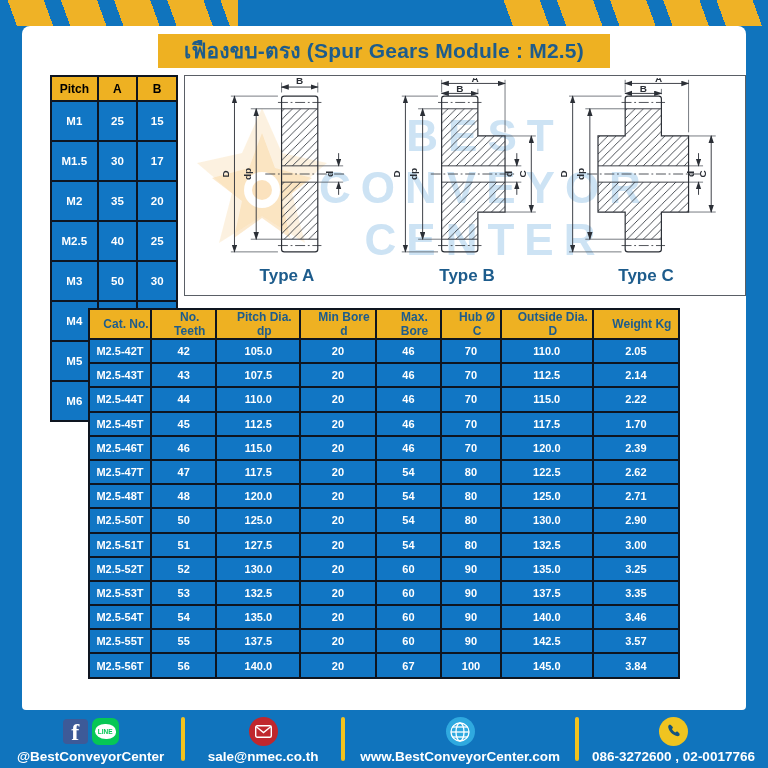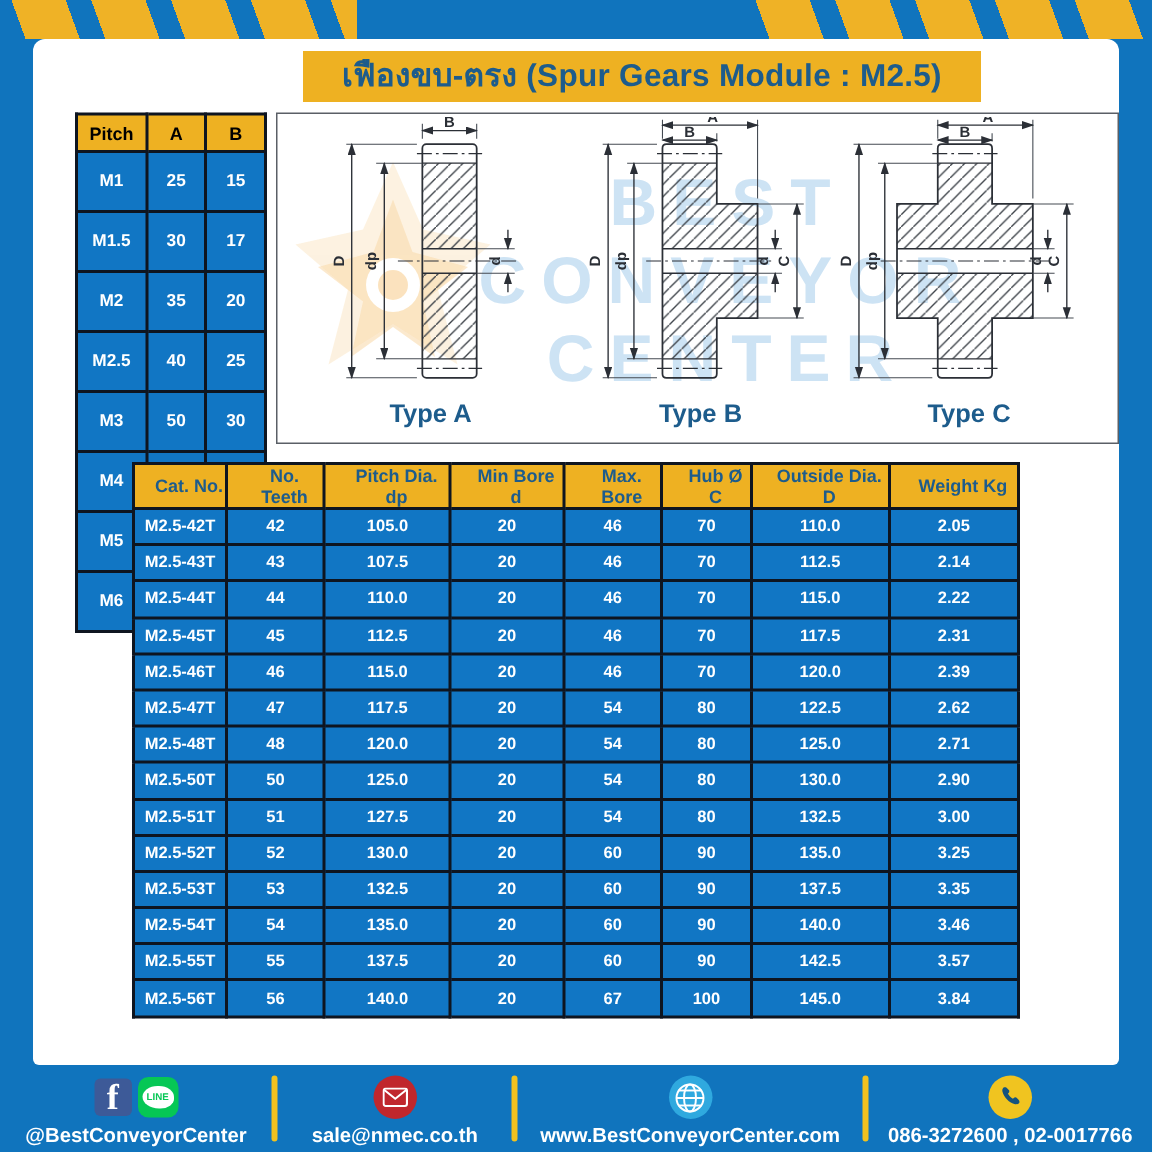--- a/index.html
+++ b/index.html
@@ -11,21 +11,21 @@
     background:repeating-linear-gradient(70deg, rgba(0,0,0,0) 0 16px, #EFB226 16px 50px); }
   .hz-l { left:0; width:238px; }
   .hz-r { right:0; width:272px; }
 
   
   .panel { position:absolute; left:22px; right:22px; top:26px; bottom:58px;
     background:#ffffff; border-radius:8px 8px 4px 4px; z-index:2; }
 
   .title-banner { position:absolute; left:50%; transform:translateX(-50%); top:8px;
     width:452px; height:34px; background:#EEB122; color:#1D5C8C;
-    font-size:21px; font-weight:bold; text-align:center; line-height:34px; letter-spacing:0.2px;margin-left:44px; }
+    font-size:21px; font-weight:bold; text-align:center; line-height:34px; letter-spacing:0.2px; }
 
   
   table { border-collapse:collapse; }
   .pitch-table { position:absolute; left:28px; top:49px; width:128px; height:219px;
     table-layout:fixed; }
   .pitch-table th, .pitch-table td { border:2px solid #0e1520; text-align:center; font-weight:bold; }
   .pitch-table th { background:#EEB122; color:#000000; font-size:12px; height:25px; }
   .pitch-table td { background:#1176C4; color:#ffffff; font-size:11.5px; height:40px; }
   .pitch-table col:nth-child(1){ width:37%; } .pitch-table col:nth-child(2){ width:31.5%; }
   .pitch-table col:nth-child(3){ width:31.5%; }
@@ -364,21 +364,21 @@
             <td>2.22</td>
           </tr>
           <tr>
             <td>M2.5-45T</td>
             <td>45</td>
             <td>112.5</td>
             <td>20</td>
             <td>46</td>
             <td>70</td>
             <td>117.5</td>
-            <td>2.31</td>
+            <td>1.70</td>
           </tr>
           <tr>
             <td>M2.5-46T</td>
             <td>46</td>
             <td>115.0</td>
             <td>20</td>
             <td>46</td>
             <td>70</td>
             <td>120.0</td>
             <td>2.39</td>

